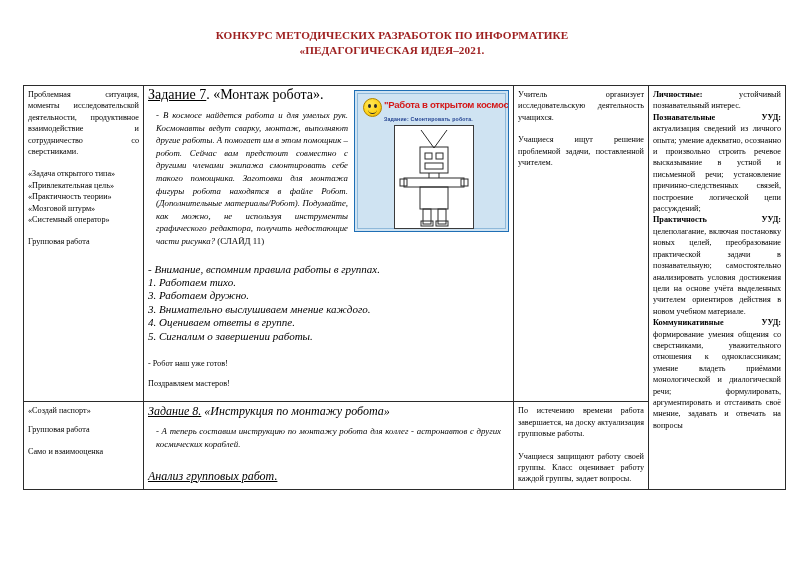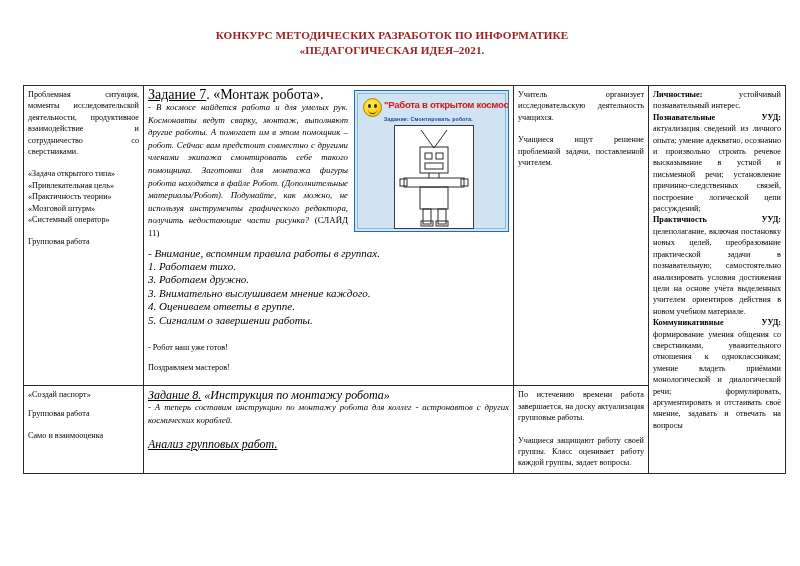--- a/index.html
+++ b/index.html
@@ -72,21 +72,21 @@
   
   .cell-2 { position: relative; }
   .task-head { margin: 0; font-size: 14px; line-height: 12px; }
   .task-head .und { text-decoration: underline; }
   .flow-text {
     font-style: italic;
     font-size: 8.8px;
     line-height: 12.6px;
     text-align: justify;
     text-justify: inter-word;
-    margin: 0;
+    margin: 8px;
   }
   .rules-list { margin: 0; }
   .rules-list .rule {
     font-style: italic;
     font-size: 11px;
     line-height: 13.4px;
     margin: 0;
   }
 
   

